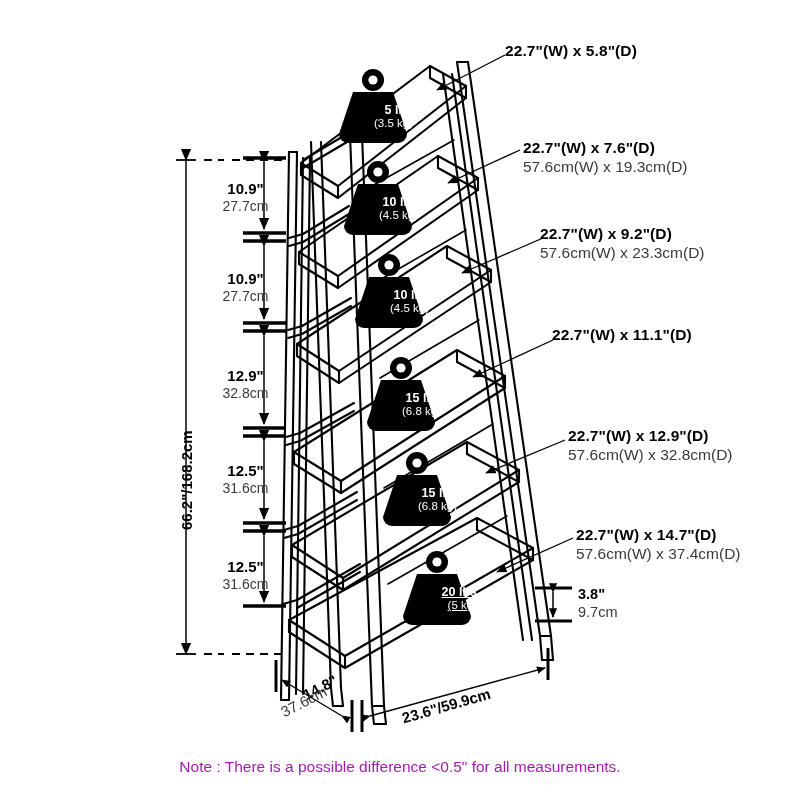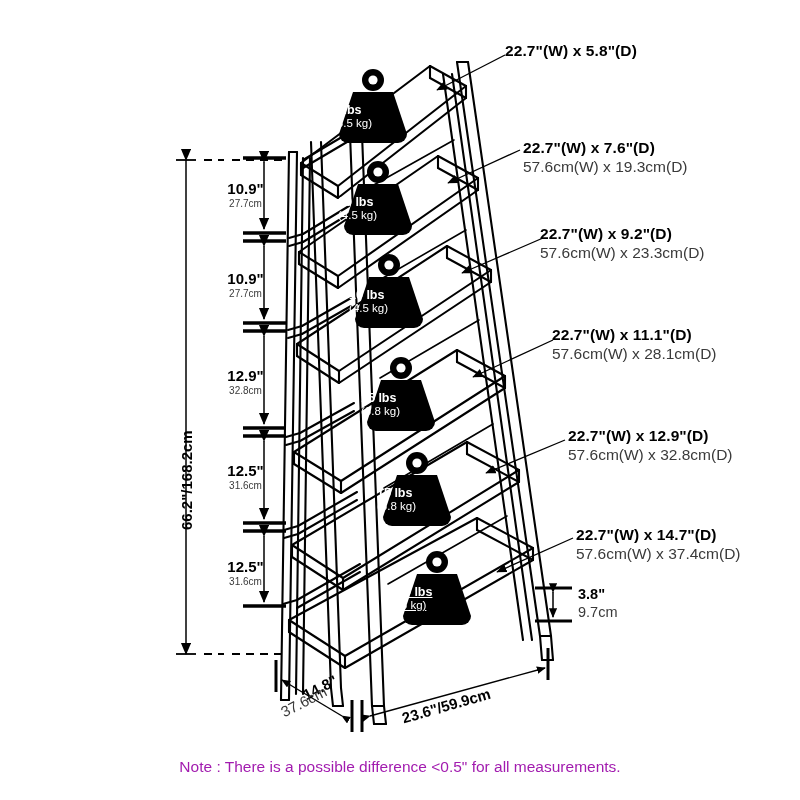--- a/index.html
+++ b/index.html
@@ -19,21 +19,21 @@
     font-weight:bold;font-size:15.5px;letter-spacing:.1px;color:#000;
     display:block;line-height:1.22;
   }
   .callout .met{
     font-weight:normal;font-size:15.5px;color:#3a3a3a;
     display:block;line-height:1.22;
   }
 
   .dimlbl{position:absolute;text-align:center;white-space:nowrap;}
   .dimlbl .imp{font-weight:bold;font-size:15px;display:block;line-height:1.2;color:#000;}
-  .dimlbl .met{font-weight:normal;font-size:10px;display:block;line-height:1.2;color:#3a3a3a;}
+  .dimlbl .met{font-weight:normal;font-size:14px;display:block;line-height:1.2;color:#3a3a3a;}
 
   .overall-label{
     position:absolute;
     font-weight:bold;font-size:15px;color:#000;
     transform:rotate(-90deg);
     transform-origin:left top;
     white-space:nowrap;
   }
 
   .rotlbl{position:absolute;white-space:nowrap;}
@@ -43,21 +43,21 @@
   .small-dim{position:absolute;white-space:nowrap;}
   .small-dim .imp{font-weight:bold;font-size:14.5px;display:block;line-height:1.25;color:#000;}
   .small-dim .met{font-weight:normal;font-size:14.5px;display:block;line-height:1.25;color:#3a3a3a;}
 
   .note{
     position:absolute;left:0;top:758px;width:800px;text-align:center;
     font-size:15.5px;color:#a21caf;font-weight:normal;
   }
 
   .wtxt{
-    position:absolute;text-align:left;color:#fff;pointer-events:none;
+    position:absolute;text-align:right;color:#fff;pointer-events:none;
     line-height:1.12;
   }
   .wtxt .lb{font-weight:bold;font-size:12.5px;display:block;}
   .wtxt .kg{font-weight:normal;font-size:11.5px;display:block;}
 </style>
 </head>
 <body>
 
 <div id="stage">
 
@@ -361,21 +361,20 @@
   <div class="callout" style="left:523px;top:139px;">
     <span class="imp">22.7"(W)  x 7.6"(D)</span>
     <span class="met">57.6cm(W) x 19.3cm(D)</span>
   </div>
   <div class="callout" style="left:540px;top:225px;">
     <span class="imp">22.7"(W)  x 9.2"(D)</span>
     <span class="met">57.6cm(W) x 23.3cm(D)</span>
   </div>
   <div class="callout" style="left:552px;top:326px;">
     <span class="imp">22.7"(W)  x 11.1"(D)</span>
-    <span class="met">57.6cm(W) x 28.1cm(D)</span>
   </div>
   <div class="callout" style="left:568px;top:427px;">
     <span class="imp">22.7"(W)  x 12.9"(D)</span>
     <span class="met">57.6cm(W) x 32.8cm(D)</span>
   </div>
   <div class="callout" style="left:576px;top:526px;">
     <span class="imp">22.7"(W)  x 14.7"(D)</span>
     <span class="met">57.6cm(W) x 37.4cm(D)</span>
   </div>
 

